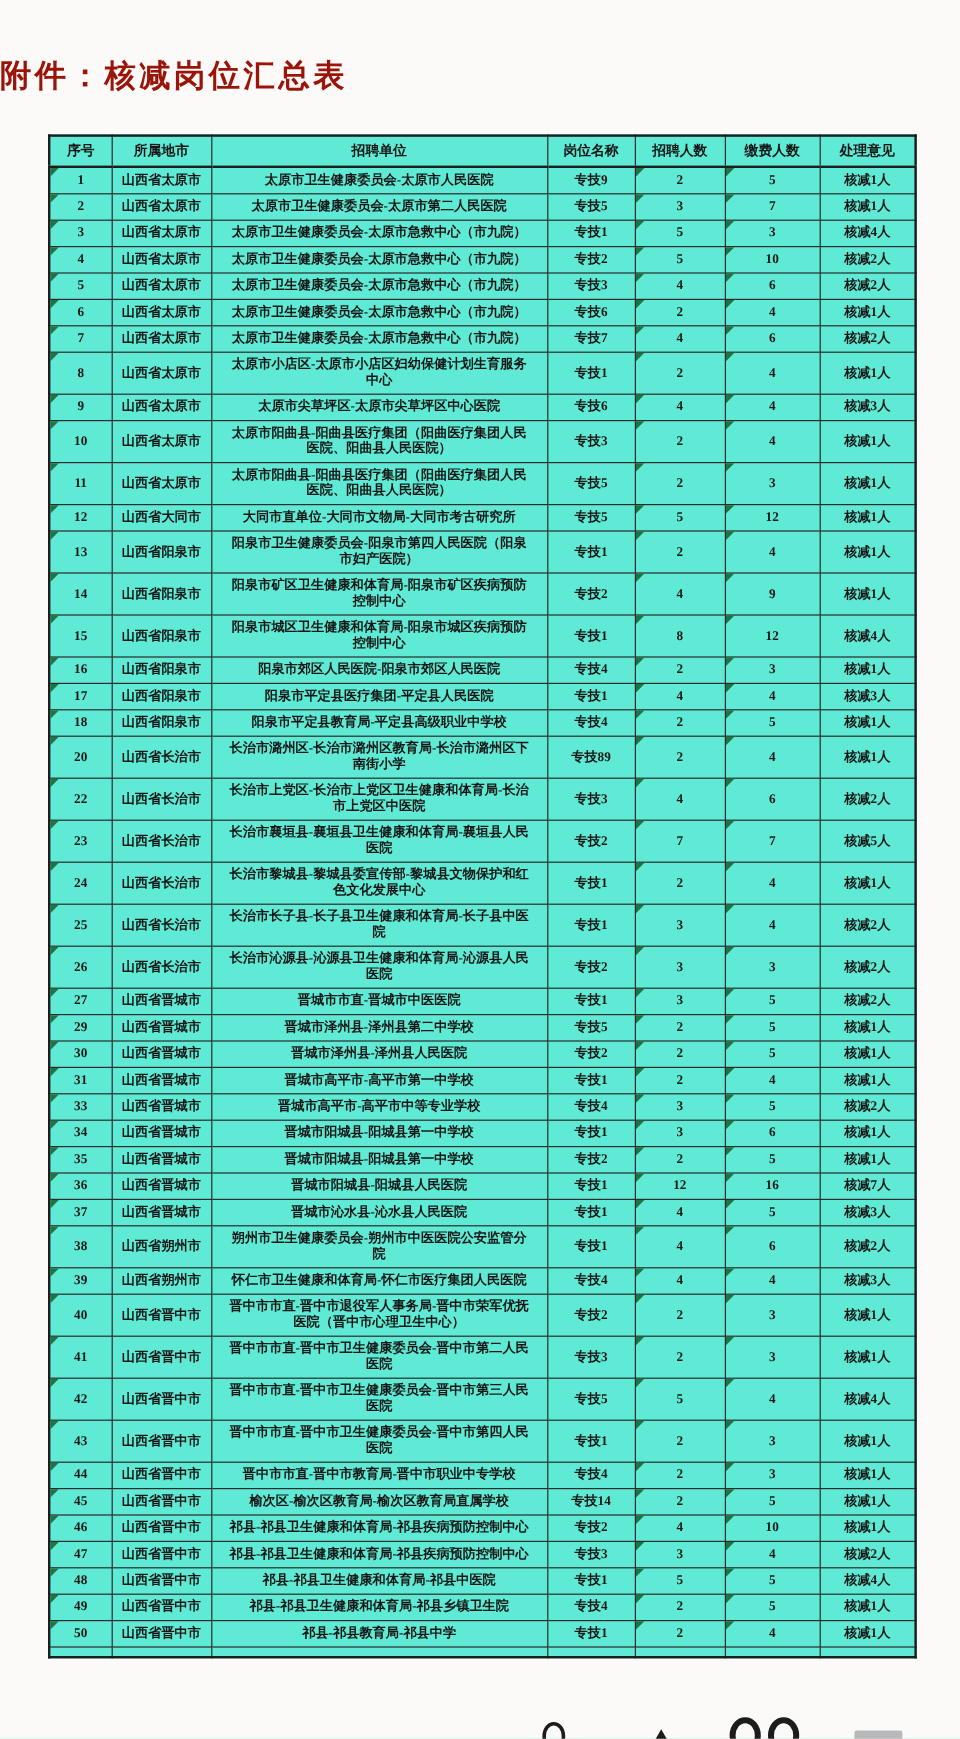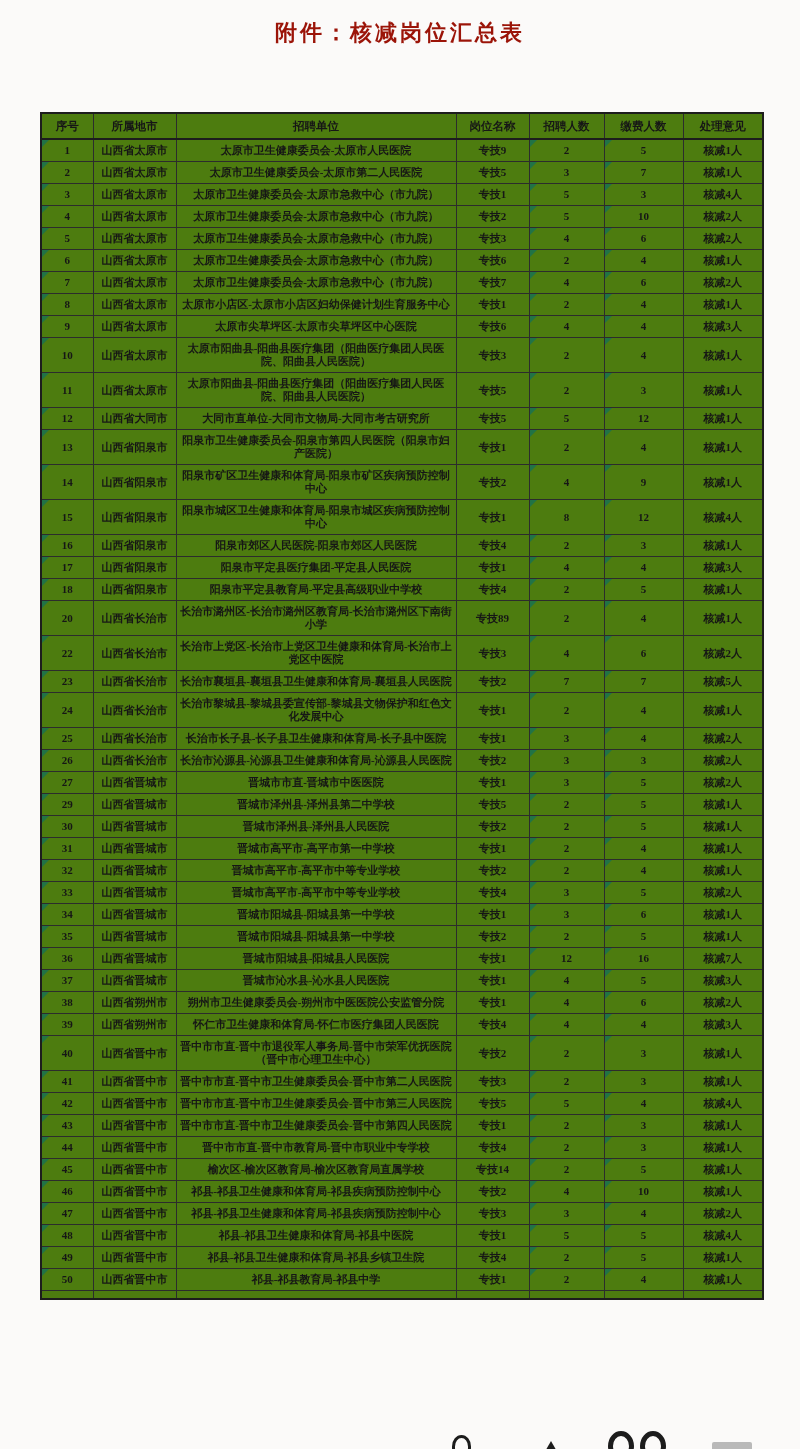--- a/index.html
+++ b/index.html
@@ -2,40 +2,40 @@
 <html><head>
 <meta charset="utf-8">
 <style>
   html,body { margin:0; padding:0; }
   body {
     width:800px; height:1449px; position:relative; overflow:hidden;
     background:#fbfaf9;
     font-family:"Liberation Serif","DejaVu Serif",serif;
   }
   .page-title {
-    margin:0; padding-top:18px; text-align:center;
+    margin:0; padding-top:46px; text-align:left;
     font-family:"Liberation Sans","DejaVu Sans",sans-serif;
-    font-weight:bold; font-size:22px; letter-spacing:3px;
+    font-weight:bold; font-size:26px; letter-spacing:3px;
     color:var(--title-color,#9b1408);
   }
   table.summary {
     position:absolute; top:112px; left:40px; width:722px;
     border-collapse:collapse; table-layout:fixed;
-    border:2px solid #1d1d1d; background:#4d7c0f;
+    border:2px solid #1d1d1d; background:#5eead4;
   }
   col.c-no{width:52px} col.c-city{width:83px} col.c-unit{width:280px}
   col.c-post{width:73px} col.c-recruit{width:75px} col.c-paid{width:79px}
   col.c-action{width:80px}
   th,td {
     border:1px solid #2c2c2c; text-align:center; vertical-align:middle;
     color:#161616; position:relative;
   }
   th { font-size:11.5px; font-weight:bold; padding:5px 2px; line-height:14px; border-bottom:2px solid #1d1d1d; }
   td { font-size:11px; line-height:13px; padding:4px 2px; font-weight:600; }
-  td.unit { padding:4px 1px;font-family:Liberation Serif, serif; }
+  td.unit { padding:4px 12px;font-family:Liberation Serif, serif; }
   tr.sliver td { padding:0; height:7px; }
   .corner {
     position:absolute; top:0; left:0; width:0; height:0;
     border-top:7px solid var(--marker-color,#217346);
     border-right:7px solid transparent;
   }
   
   .artifact { position:absolute; }
   .ring-small { left:452px; bottom:-9px; width:13px; height:17px; border:3px solid #1c1c1c; border-radius:50% 50% 45% 45%; background:transparent; }
   .wedge { left:543px; bottom:-6px; width:0; height:0; border-left:8px solid transparent; border-right:8px solid transparent; border-bottom:14px solid #1c1c1c; }
@@ -316,29 +316,20 @@
       <tr>
         <td class="no"><span class="corner"></span>31</td>
         <td class="city">山西省晋城市</td>
         <td class="unit">晋城市高平市-高平市第一中学校</td>
         <td class="post">专技1</td>
         <td class="recruit"><span class="corner"></span>2</td>
         <td class="paid"><span class="corner"></span>4</td>
         <td class="action">核减1人</td>
       </tr>
       <tr>
-        <td class="no"><span class="corner"></span>32</td>
-        <td class="city">山西省晋城市</td>
-        <td class="unit">晋城市高平市-高平市中等专业学校</td>
-        <td class="post">专技2</td>
-        <td class="recruit"><span class="corner"></span>2</td>
-        <td class="paid"><span class="corner"></span>4</td>
-        <td class="action">核减1人</td>
-      </tr>
-      <tr>
         <td class="no"><span class="corner"></span>33</td>
         <td class="city">山西省晋城市</td>
         <td class="unit">晋城市高平市-高平市中等专业学校</td>
         <td class="post">专技4</td>
         <td class="recruit"><span class="corner"></span>3</td>
         <td class="paid"><span class="corner"></span>5</td>
         <td class="action">核减2人</td>
       </tr>
       <tr>
         <td class="no"><span class="corner"></span>34</td>

